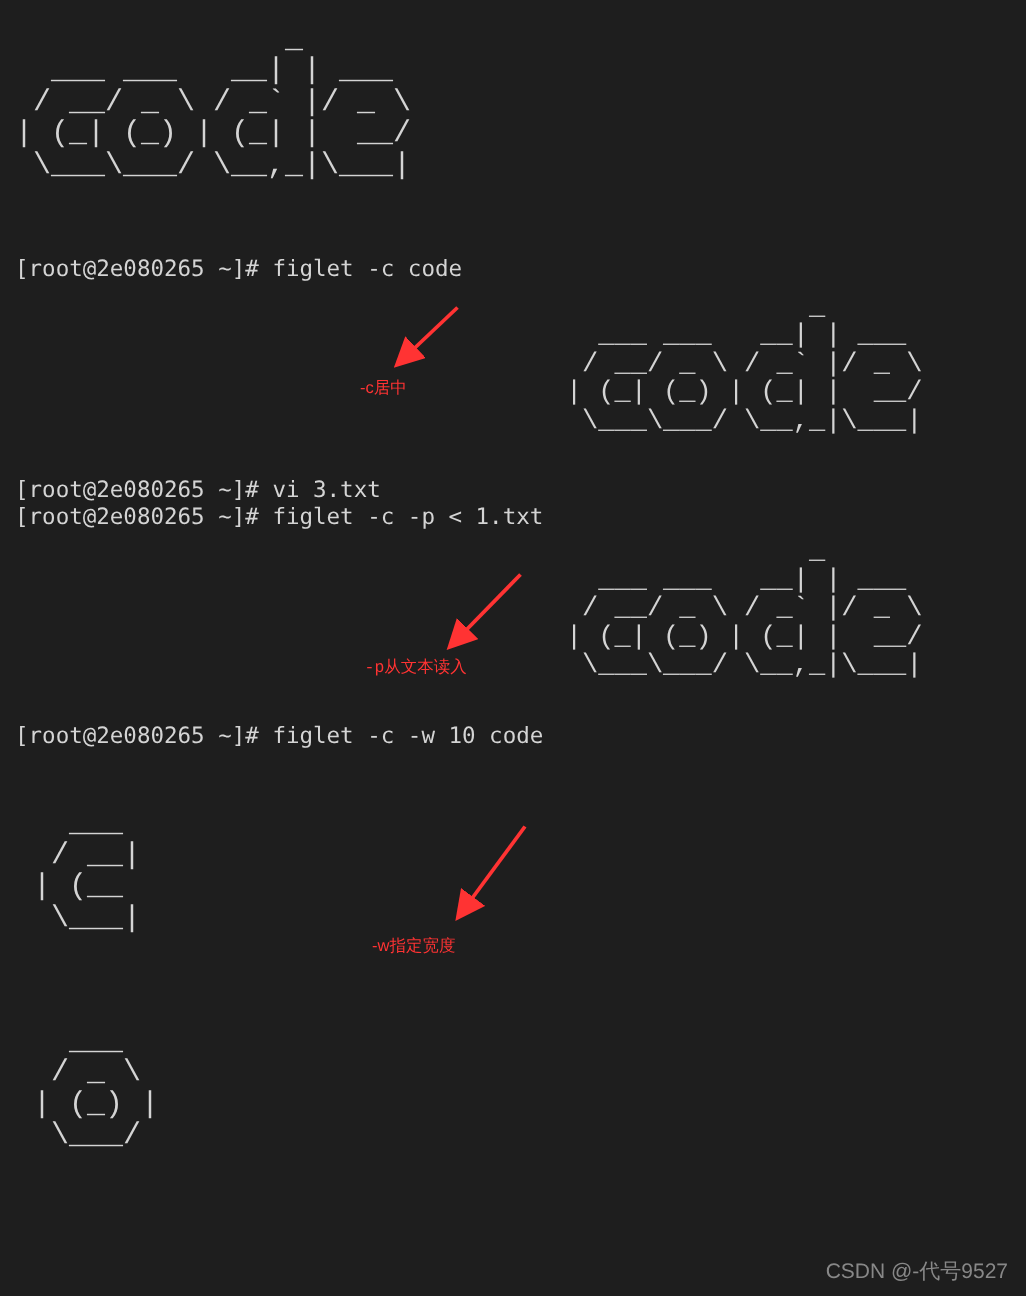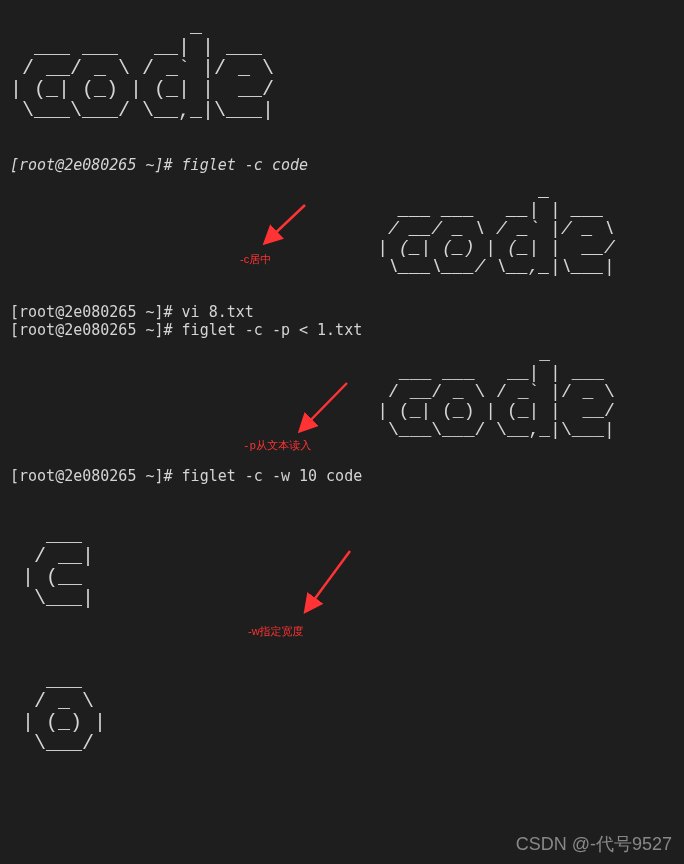--- a/index.html
+++ b/index.html
@@ -31,59 +31,59 @@
   }
   .arrow {
     position: absolute;
     pointer-events: none;
   }
   .watermark {
     position: absolute;
     right: 12px;
     bottom: 8px;
     color: #888;
-    font-size: 18px;
+    font-size: 14px;
     font-family: sans-serif;
   }
   .block { margin-bottom: 4px; }
 </style>
 </head>
 <body>
 
 <div class="block">
   <pre class="ascii-art" style="margin-top:8px;font-size:20px;">               _      
   ___ ___   __| | ___ 
  / __/ _ \ / _` |/ _ \
 | (_| (_) | (_| |  __/
  \___\___/ \__,_|\___|
                       </pre>
 </div>
 
-<div class="block" style="margin-top:14px;font-style:italic;">
+<div class="block" style="margin-top:28px;">
   <pre class="prompt">[root@2e080265 ~]# figlet -c code</pre>
   <pre class="ascii-art" style="font-size:18px;margin-top:8px;">                                                 _      
                                     ___ ___   __| | ___ 
                                    / __/ _ \ / _` |/ _ \
                                   | (_| (_) | (_| |  __/
                                    \___\___/ \__,_|\___|
                                                         </pre>
 </div>
 
 <svg class="arrow" style="left:260px; top:202px;" width="50" height="45">
   <defs>
       <marker id="ah1" markerWidth="8" markerHeight="8" refX="5" refY="4" orient="auto">
         <path d="M0,0 L8,4 L0,8 Z" fill="#ff3333"></path>
       </marker>
     </defs>
   <line x1="45" y1="3" x2="8" y2="38" stroke="#ff3333" stroke-width="2.5" marker-end="url(#ah1)"></line>
 </svg>
 <div class="annotation" style="left:240px; top:253px;">-c居中</div>
 
 <div class="block" style="margin-top:8px;">
-  <pre class="prompt">[root@2e080265 ~]# vi 8.txt</pre>
+  <pre class="prompt">[root@2e080265 ~]# vi 3.txt</pre>
   <pre class="prompt">[root@2e080265 ~]# figlet -c -p &lt; 1.txt</pre>
   <pre class="ascii-art" style="font-size:18px;margin-top:6px;">                                                 _      
                                     ___ ___   __| | ___ 
                                    / __/ _ \ / _` |/ _ \
                                   | (_| (_) | (_| |  __/
                                    \___\___/ \__,_|\___|
                                                         </pre>
 </div>
 
 <svg class="arrow" style="left:295px; top:380px;" width="60" height="55">

